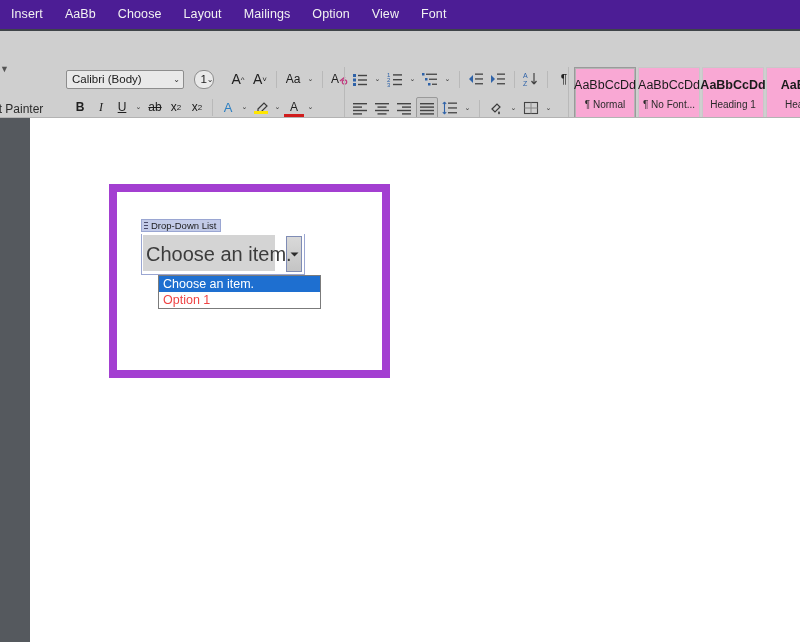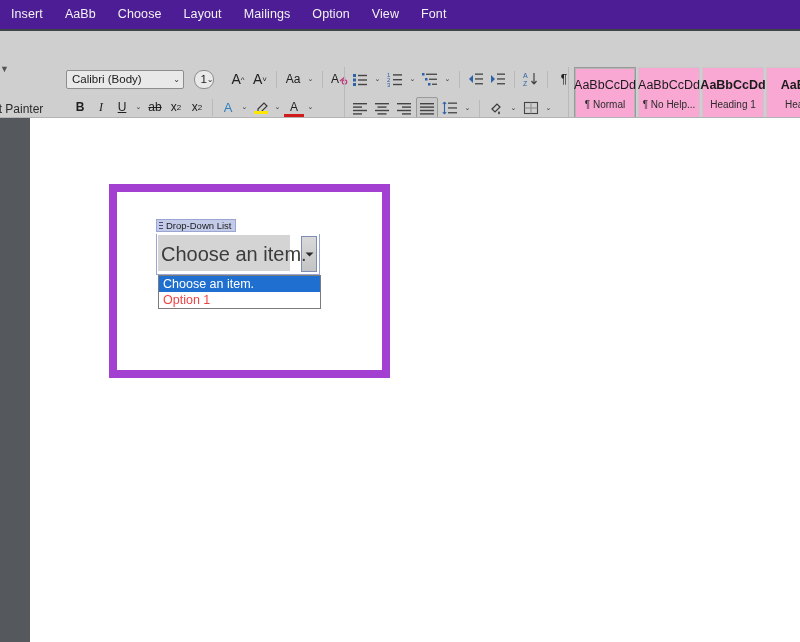--- a/index.html
+++ b/index.html
@@ -120,21 +120,21 @@
     position:absolute;left:0;top:118px;width:30px;height:524px;background:#55595e;
   }
 
   
   .annot{
     position:absolute;left:109px;top:184px;width:281px;height:194px;
     border:8px solid #a33fd1;background:transparent;box-sizing:border-box;
   }
 
   
-  .cc{position:absolute;left:156px;top:216px;}
+  .cc{position:absolute;left:141px;top:216px;}
   .cc-tag{
     display:inline-flex;align-items:center;height:13px;
     background:#c3cbe8;border:1px solid #9aa6d2;
     font-size:9.5px;color:#1b1b1b;padding:0 4px 0 2px;box-sizing:border-box;
     white-space:nowrap;
   }
   .cc-handle{
     display:inline-block;width:4px;height:9px;margin-right:3px;
     background-image:radial-gradient(circle, #4a4a6a 0.7px, transparent 0.9px);
     background-size:2px 3px;
@@ -402,21 +402,21 @@
 
     <div class="group-sep" style="left:568px;"></div>
 
     <div class="styles">
       <div class="style-card sel">
         <div class="style-sample">AaBbCcDd</div>
         <div class="style-name">¶ Normal</div>
       </div>
       <div class="style-card">
         <div class="style-sample">AaBbCcDd</div>
-        <div class="style-name">¶ No Help...</div>
+        <div class="style-name">¶ No Font...</div>
       </div>
       <div class="style-card">
         <div class="style-sample b">AaBbCcDd</div>
         <div class="style-name">Heading 1</div>
       </div>
       <div class="style-card">
         <div class="style-sample b">AaBb</div>
         <div class="style-name">Head</div>
       </div>
     </div>

